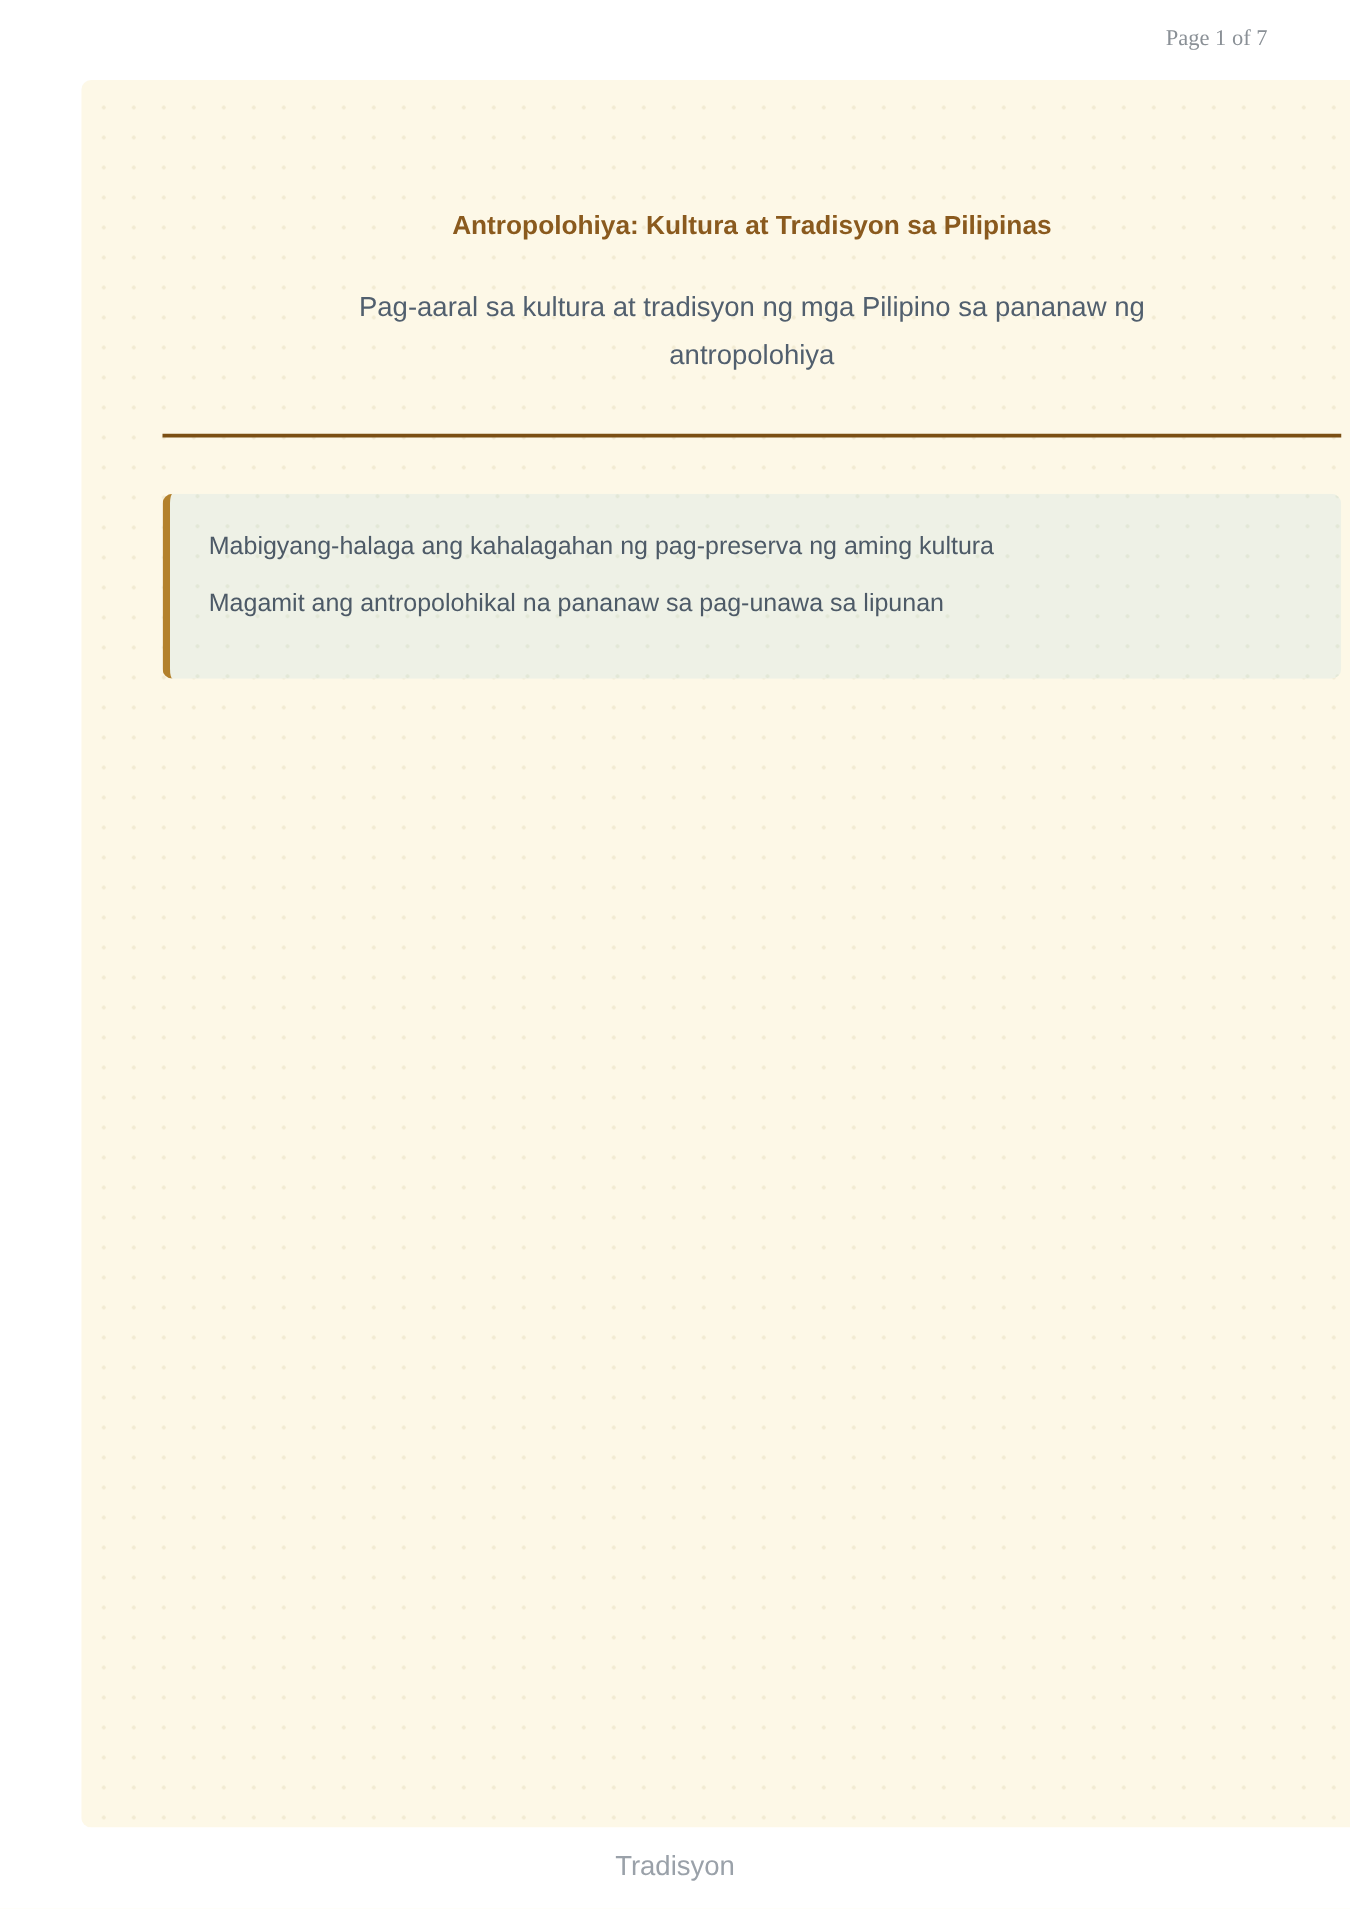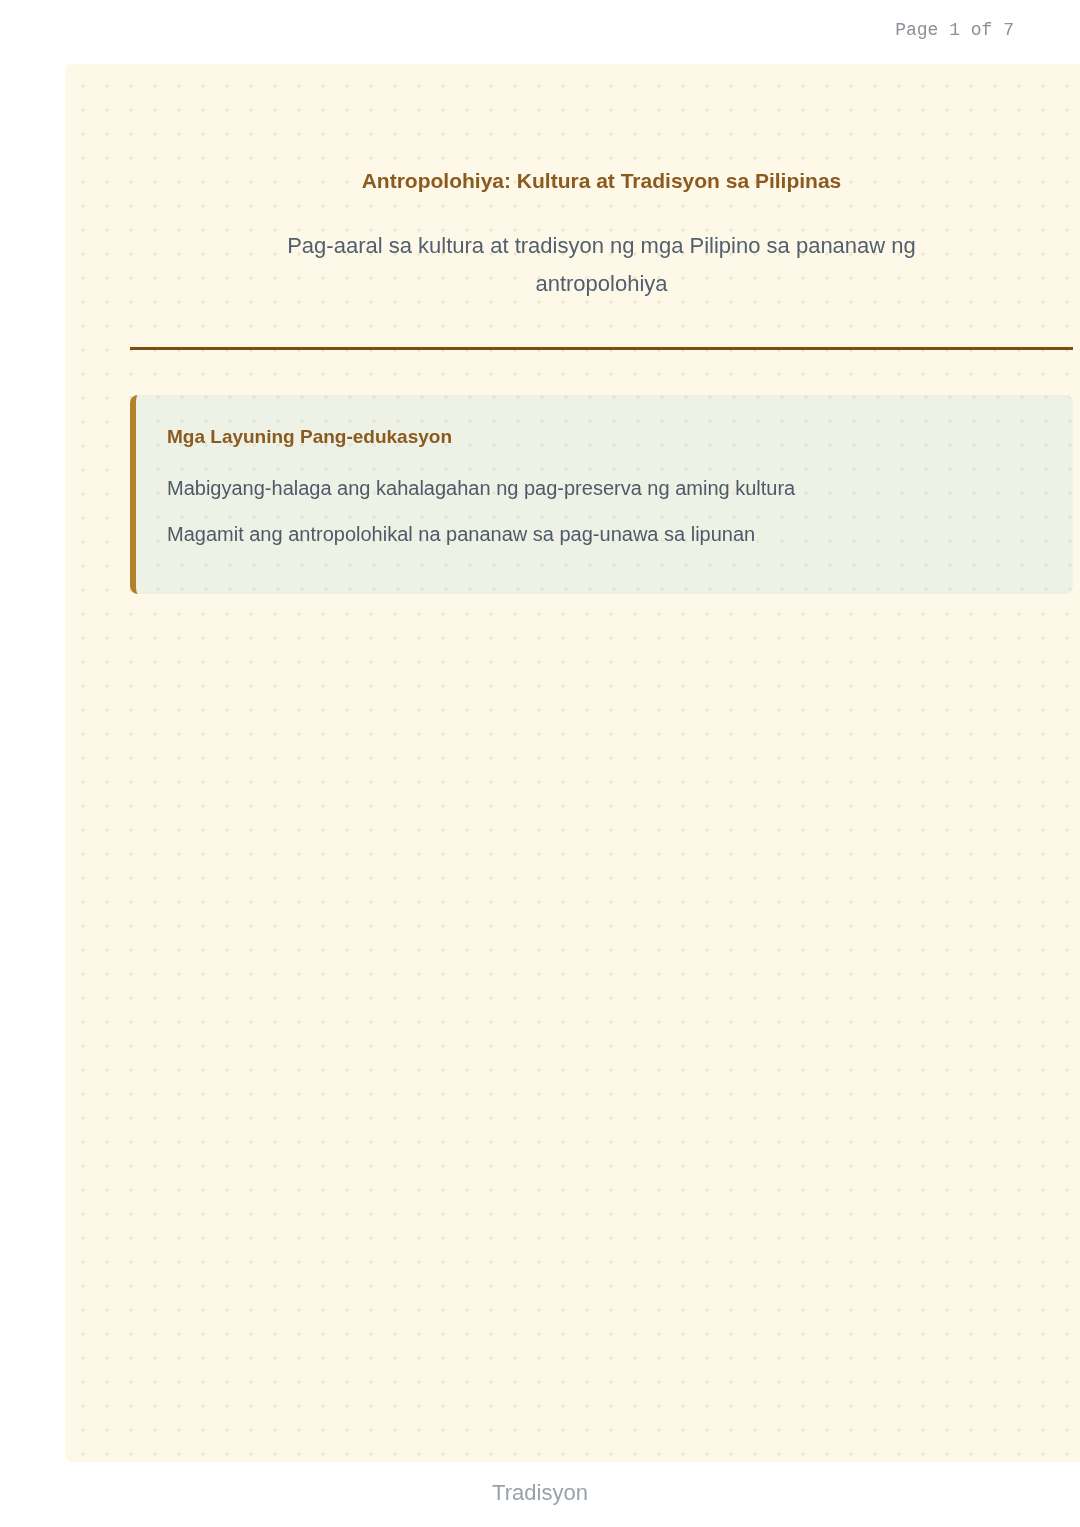--- a/index.html
+++ b/index.html
@@ -12,21 +12,21 @@
     background: #ffffff;
     position: relative;
     overflow: hidden;
     font-family: "Liberation Sans", "DejaVu Sans", sans-serif;
   }
 
   .page-indicator {
     position: absolute;
     top: 20px;
     right: 66px;
-    font-family: Liberation Mono, monospace;
+    font-family: Liberation Serif, serif;
     font-size: 18px;
     color: #8a9096;
   }
 
   .doc-page {
     position: absolute;
     left: 65px;
     top: 64px;
     width: 1073px;
     height: 1398px;
@@ -108,21 +108,20 @@
 
 <div class="doc-page">
 
   <h1 class="doc-title">Antropolohiya: Kultura at Tradisyon sa Pilipinas</h1>
 
   <p class="doc-subtitle">Pag-aaral sa kultura at tradisyon ng mga Pilipino sa pananaw ng antropolohiya</p>
 
   <hr class="divider">
 
   <section class="objectives-box">
-    <h2 class="objectives-heading">Mga Layuning Pang-edukasyon</h2>
 
     <p class="objective-item">Mabigyang-halaga ang kahalagahan ng pag-preserva ng aming kultura</p>
     <p class="objective-item">Magamit ang antropolohikal na pananaw sa pag-unawa sa lipunan</p>
   </section>
 
 </div>
 
 <div class="footer-brand">Tradisyon</div>
 
 </body></html>

